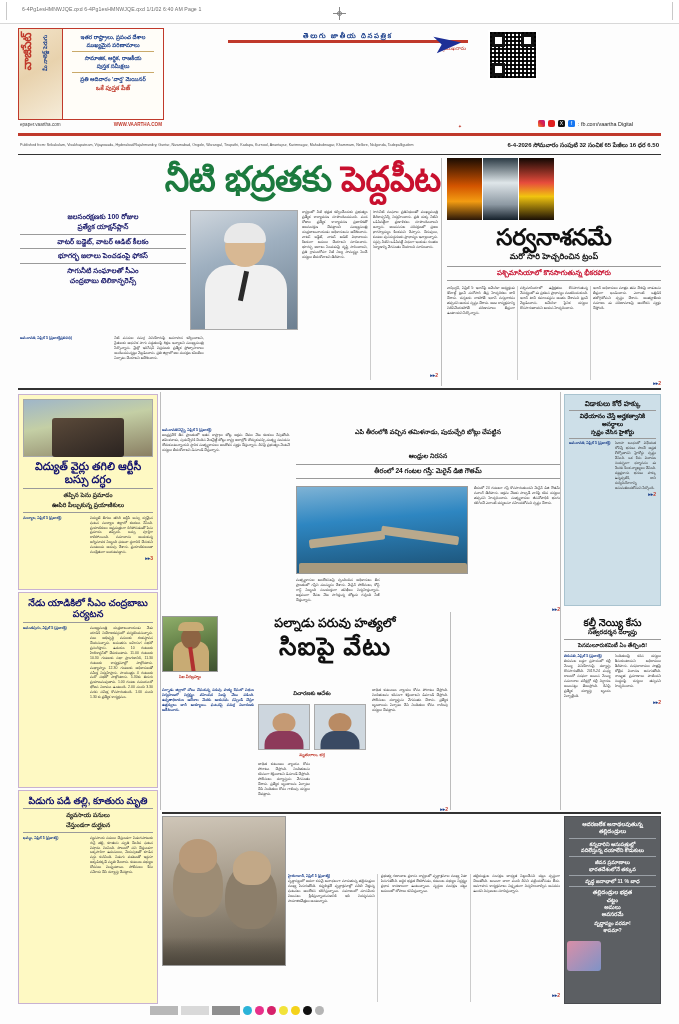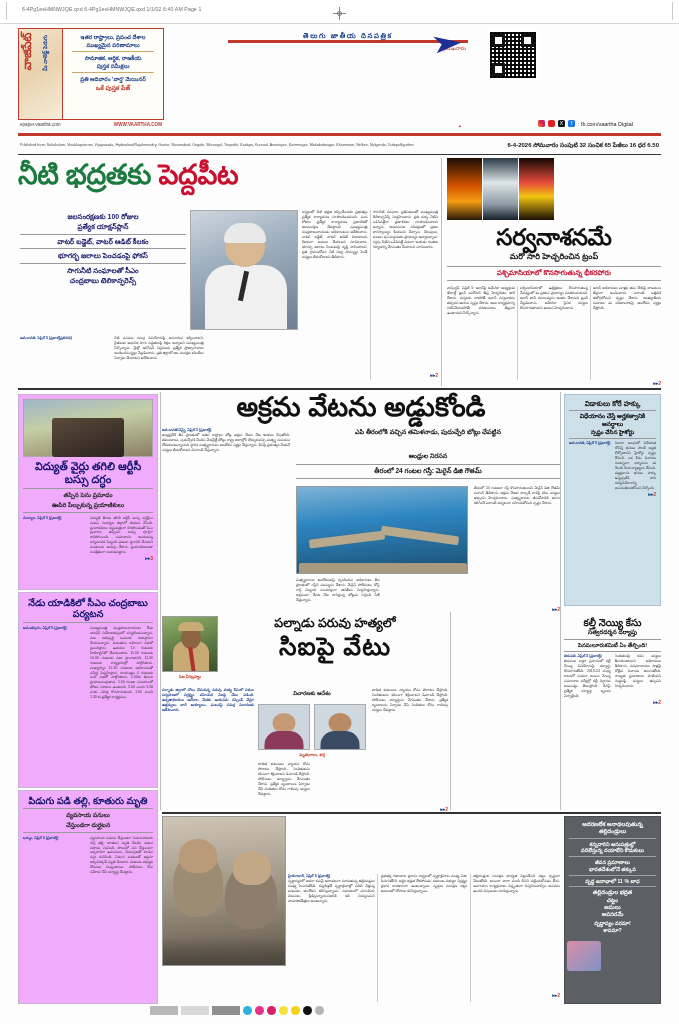--- a/index.html
+++ b/index.html
@@ -190,21 +190,21 @@
     font-size: 5px; color: #c0392b; font-weight: bold; text-align: right;
   }
   .contd .arrow { color: #1b3f8b; }
 
   
   .lead-block {
     position: absolute; left: 18px; top: 158px; width: 424px; height: 228px;
     border-right: 1px solid #bdbdbd;
   }
   .lead-headline {
-    text-align: left; font-size: 28px; font-weight: bold;
+    text-align: right; font-size: 35px; font-weight: bold;
     line-height: 1.1; letter-spacing: -.4px; margin-top: 2px;
   }
   .lead-sub-wrap { position: absolute; left: 2px; top: 54px; width: 166px; }
   .lead-photo {
     position: absolute; left: 172px; top: 52px; width: 108px; height: 120px;
     background: linear-gradient(160deg,#cfd6dd 0%,#9fb0c0 38%,#6d7f90 100%);
     border: 1px solid #aaa; overflow: hidden;
   }
   .lp-head {
     position: absolute; left: 34px; top: 16px; width: 40px; height: 40px;
@@ -268,21 +268,21 @@
     column-count: 3; column-gap: 5px; column-rule: 1px solid #ccc;
   }
 
   .sect-rule {
     position: absolute; left: 18px; width: 643px; height: 2px; background: #333;
   }
 
   
   .rail {
     position: absolute; left: 18px; width: 140px;
-    background: #f0abfc; border: 1px solid #c8b2d2;
+    background: #fef9c3; border: 1px solid #c8b2d2;
     padding: 4px 4px 1px;
   }
   .rail-hl {
     text-align: center; font-size: 11px; font-weight: bold; color: #14146e;
     line-height: 1.2;
   }
   .rail-sub {
     text-align: center; font-size: 6px; font-weight: bold; color: #222;
     line-height: 1.35; margin-top: 2px;
   }
@@ -547,21 +547,20 @@
     <div class="rail-sub">వ్యవసాయ పనులు</div>
     <div class="rail-sub">చేస్తుండగా దుర్ఘటన</div>
     <div class="rule-thin"></div>
     <div class="rail-cols">
       <p class="body-text"><span class="lead-in">ఖమ్మం, ఏప్రిల్ 5 (ప్రజాశక్తి)</span></p>
       <p class="body-text">వ్యవసాయ పనులు చేస్తుండగా పిడుగుపాటుకు గురై తల్లి, కూతురు మృతి చెందిన ఘటన విషాదం నింపింది. పొలంలో పని చేస్తుండగా ఒక్కసారిగా ఉరుములు, మెరుపులతో కూడిన వర్షం కురిసింది. పిడుగు పడటంతో ఇద్దరూ అక్కడికక్కడే మృతి చెందారు. కుటుంబ సభ్యుల రోదనలు మిన్నంటాయి. పోలీసులు కేసు నమోదు చేసి దర్యాప్తు చేపట్టారు.</p>
     </div>
   </div>
 
   <div style="position:absolute;left:162px;top:392px;width:398px;height:218px;">
-    <div class="center-hl-big" style="left:0;top:0;width:398px;font-size:27px;line-height:1.15;">అక్రమ వేటను అడ్డుకోండి</div>
 
     <div style="position:absolute;left:134px;top:36px;width:264px;text-align:center;font-size:6.4px;font-weight:bold;color:#111;line-height:1.4;">ఎపి తీరంలోకి వచ్చిన తమిళనాడు, పుదుచ్చేరి బోట్లు చేపట్టిన</div>
     <div style="position:absolute;left:134px;top:60px;width:264px;text-align:center;font-size:6.4px;font-weight:bold;color:#111;">ఆంధ్రుల నిరసన</div>
     <div style="position:absolute;left:134px;top:72px;width:264px;text-align:center;font-size:6.6px;font-weight:bold;color:#111;border-top:1px solid #999;border-bottom:1px solid #999;padding:2px 0;">తీరంలో 24 గంటల గస్తీ: మెరైన్ డిజి గౌతమ్</div>
 
     <div style="position:absolute;left:0;top:36px;width:128px;height:178px;">
       <p class="body-text"><span class="lead-in">అమరావతి/చెన్నై, ఏప్రిల్ 5 (ప్రజాశక్తి)</span></p>
       <p class="body-text">ఆంధ్రప్రదేశ్ తీర ప్రాంతంలో ఇతర రాష్ట్రాల బోట్ల అక్రమ చేపల వేట కలకలం రేపుతోంది. తమిళనాడు, పుదుచ్చేరికి చెందిన మెకనైజ్డ్ బోట్లు రాష్ట్ర జలాల్లోకి చొచ్చుకువచ్చి మత్స్య సంపదను దోచుకుంటున్నాయని స్థానిక మత్స్యకారులు ఆందోళన వ్యక్తం చేస్తున్నారు. దీనిపై ప్రభుత్వం వెంటనే చర్యలు తీసుకోవాలని డిమాండ్ చేస్తున్నారు.</p>
     </div>
 

